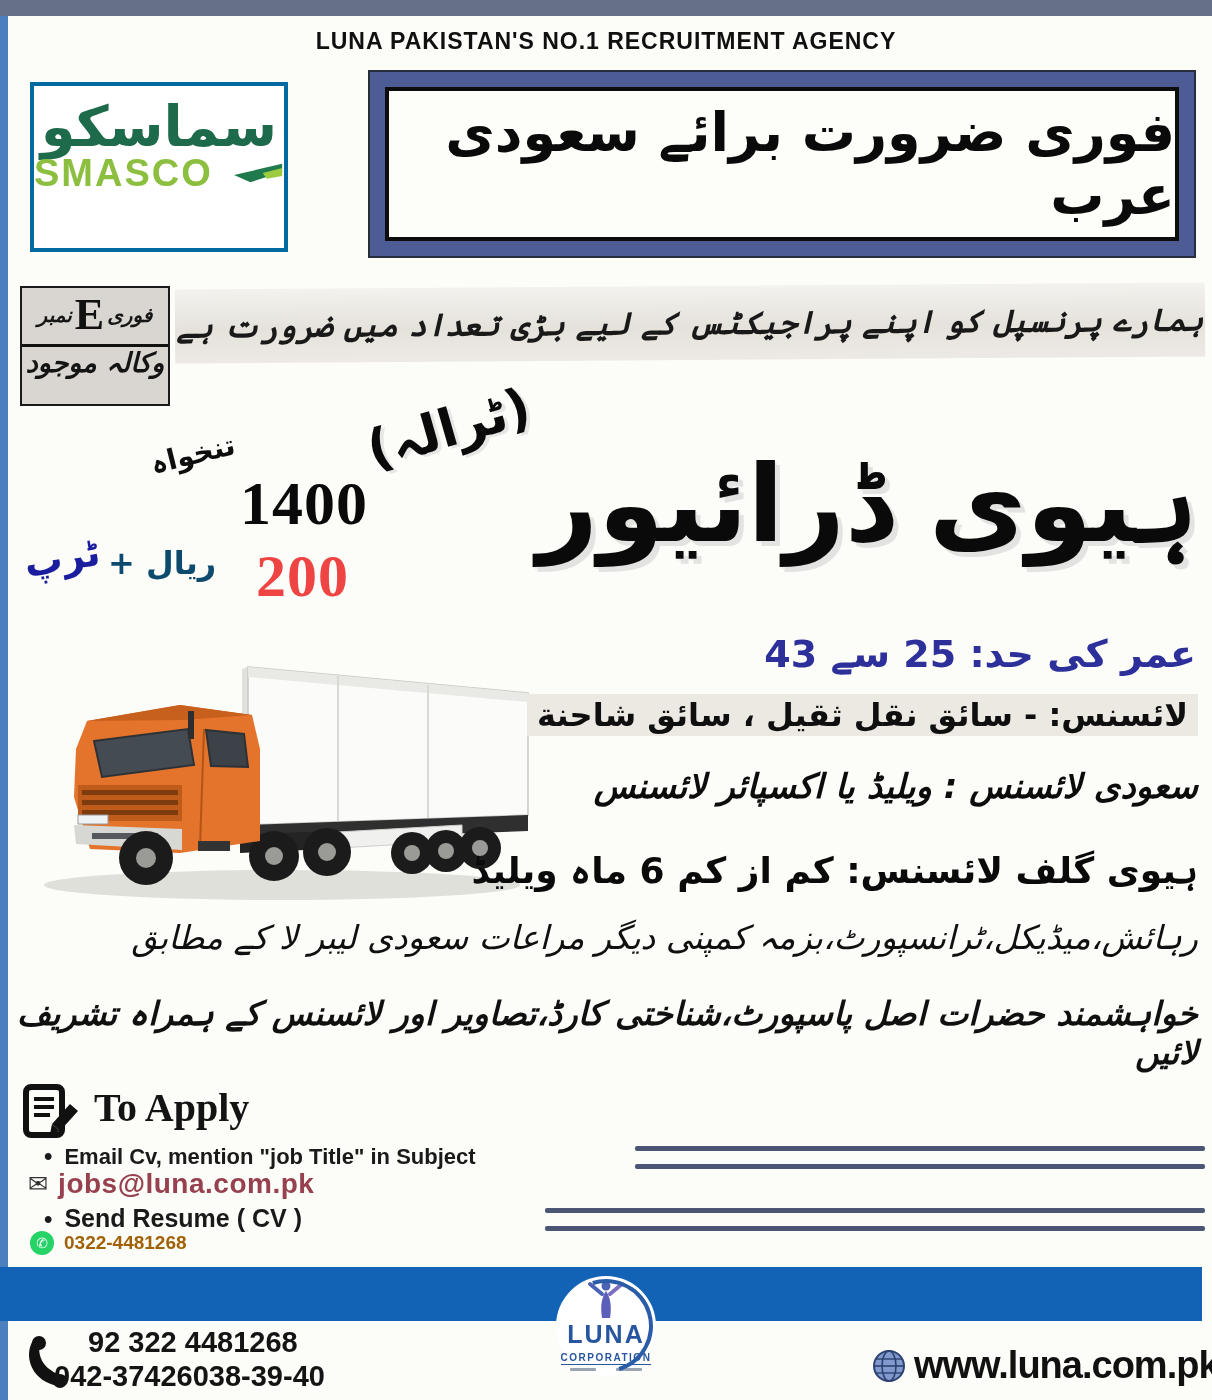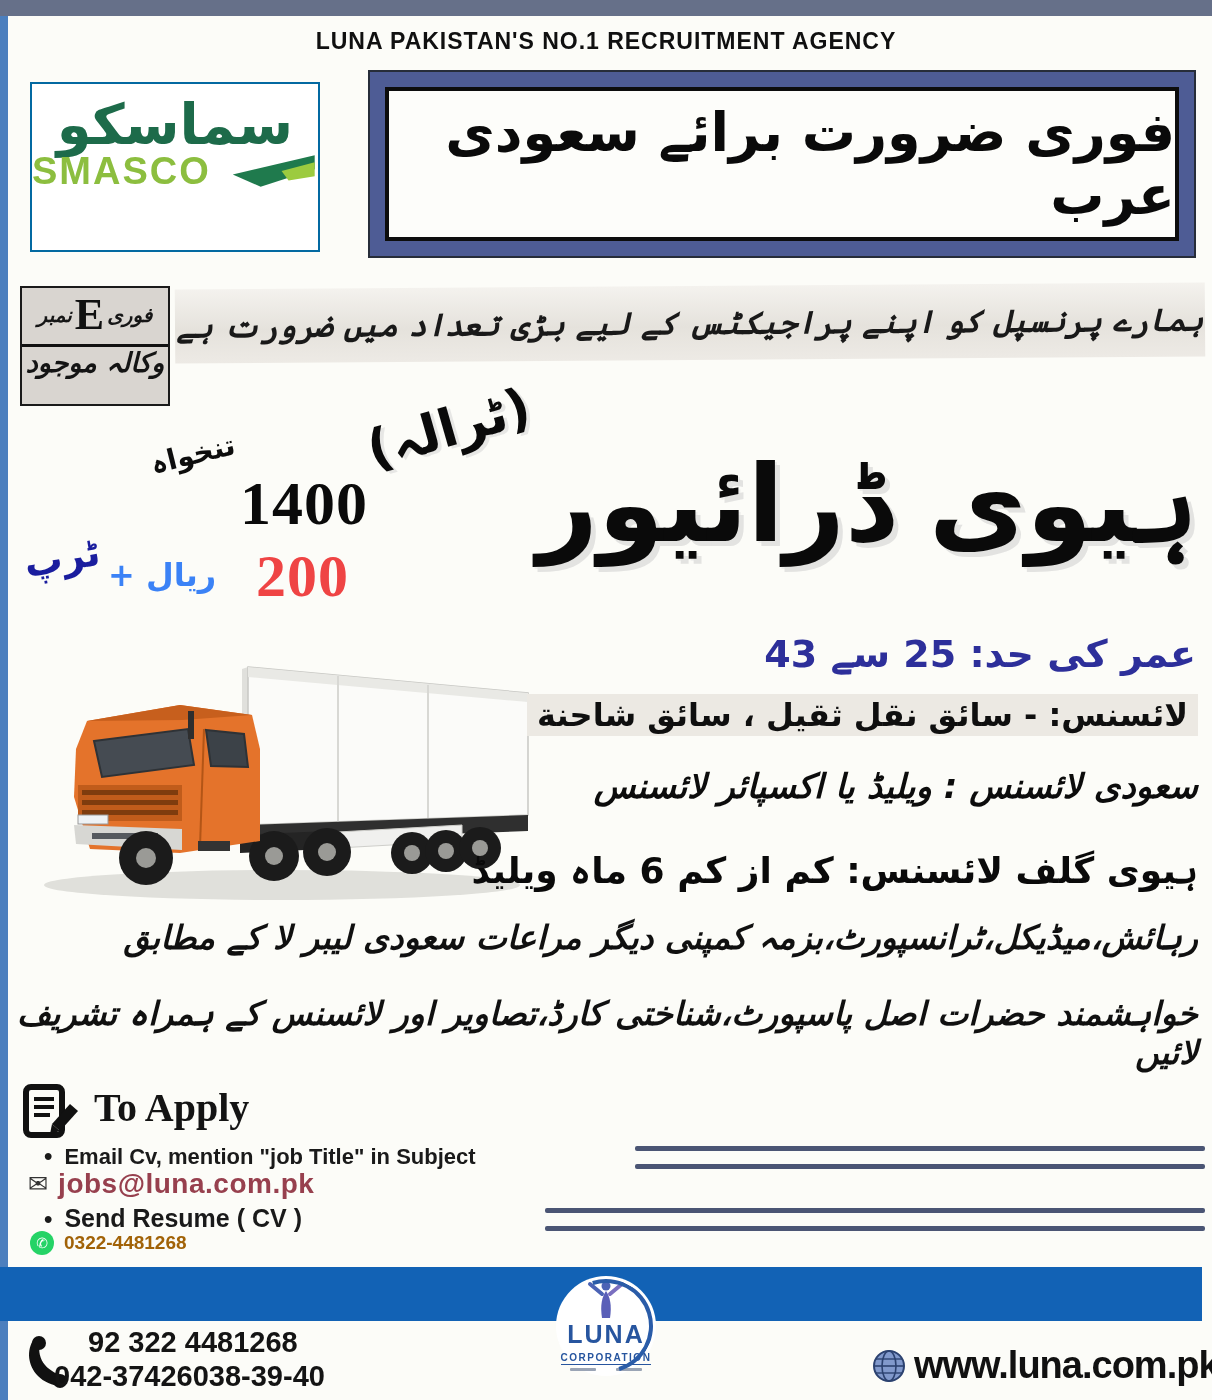--- a/index.html
+++ b/index.html
@@ -8,22 +8,22 @@
 
   
   .topbar{position:absolute;left:0;top:0;width:1212px;height:16px;background:#667089;}
   .leftstrip{position:absolute;left:0;top:16px;width:8px;height:1384px;background:#4c7fbe;}
 
   
   .agency-title{position:absolute;left:0;right:0;top:27px;text-align:center;
     font-size:24px;font-weight:800;letter-spacing:1px;color:#101010;transform:scaleX(0.96);}
 
   
-  .smasco-box{position:absolute;left:30px;top:82px;width:290px;height:170px;background:#fff;
-    border:2px solid #0369a1;box-sizing:border-box;text-align:center;}
+  .smasco-box{position:absolute;left:30px;top:82px;width:258px;height:170px;background:#fff;
+    border:4px solid #0369a1;box-sizing:border-box;text-align:center;}
   .smasco-arabic{font-family:"DejaVu Sans",sans-serif;direction:rtl;color:#1d6b4a;font-weight:bold;
     font-size:56px;line-height:1.1;margin-top:10px;}
   .smasco-row{display:flex;align-items:center;justify-content:center;gap:20px;margin-top:-6px;}
   .smasco-latin{color:#8cbe3f;font-weight:800;font-size:38px;letter-spacing:2px;}
 
   
   .headline-box{position:absolute;left:368px;top:70px;width:828px;height:188px;background:#4e5c95;
     border:2px solid #272d3a;box-sizing:border-box;}
   .headline-inner{position:absolute;inset:15px;background:#fdfdfa;border:4px solid #0d0d0d;
     display:flex;align-items:center;justify-content:center;
@@ -55,37 +55,37 @@
     transform:rotate(-16deg);vertical-align:95px;text-shadow:3px 3px 0 #e7e7e5;}
 
   
   .salary-label{position:absolute;left:150px;top:438px;font-family:"DejaVu Sans",sans-serif;direction:rtl;
     font-size:28px;font-weight:bold;transform:rotate(-14deg);color:#0d0d0d;}
   .salary-1400{position:absolute;left:240px;top:468px;font-family:"Liberation Serif",serif;
     font-size:62px;font-weight:bold;color:#0a0a0a;letter-spacing:1px;}
   .salary-200{position:absolute;left:256px;top:542px;font-family:Liberation Serif, serif;
     font-size:60px;font-weight:bold;color:#ef4444;letter-spacing:1px;}
   .salary-riyal{position:absolute;left:108px;top:544px;font-family:"DejaVu Sans",sans-serif;direction:rtl;
-    font-size:32px;font-weight:bold;color:#3b82f6;margin-top:12px;}
+    font-size:32px;font-weight:bold;color:#0c4a6e;}
   .salary-trip{position:absolute;left:24px;top:536px;font-family:"DejaVu Sans",sans-serif;direction:rtl;
     font-size:38px;font-weight:bold;color:#1a1d9e;transform:rotate(-10deg);}
 
   
   .truck{position:absolute;left:30px;top:645px;}
 
   
   .urdu{font-family:"DejaVu Sans",sans-serif;direction:rtl;}
   .req-age{position:absolute;top:632px;right:16px;font-size:38px;font-weight:bold;color:#2d2f9a;white-space:nowrap;}
   .req-license{position:absolute;top:694px;right:14px;font-size:32px;font-weight:bold;color:#0f0f0f;
     background:#ece9e3;padding:2px 10px;white-space:nowrap;}
   .req-saudi{position:absolute;top:766px;right:14px;font-size:34px;font-weight:bold;font-style:italic;
     color:#0c0c0c;white-space:nowrap;}
   .req-gulf{position:absolute;top:850px;right:14px;font-size:36px;font-weight:bold;color:#0a0a0a;white-space:nowrap;}
   .req-benefits{position:absolute;top:918px;right:14px;left:24px;text-align:right;font-size:33px;
-    font-weight:bold;font-style:italic;color:#101010;}
+    font-weight:normal;font-style:italic;color:#101010;}
   .req-bring{position:absolute;top:994px;right:14px;left:14px;text-align:right;font-size:33px;
     font-weight:bold;font-style:italic;color:#101010;}
 
   
   .apply-icon{position:absolute;left:22px;top:1084px;}
   .apply-heading{position:absolute;left:94px;top:1084px;font-family:"Liberation Serif",serif;
     font-size:40px;font-weight:bold;color:#141414;}
   .apply-line{position:absolute;font-size:22px;font-weight:bold;color:#1a1a1a;}
   .apply-line::before{content:"•";margin-right:12px;font-size:24px;}
   .apply-line1{left:44px;top:1142px;}

